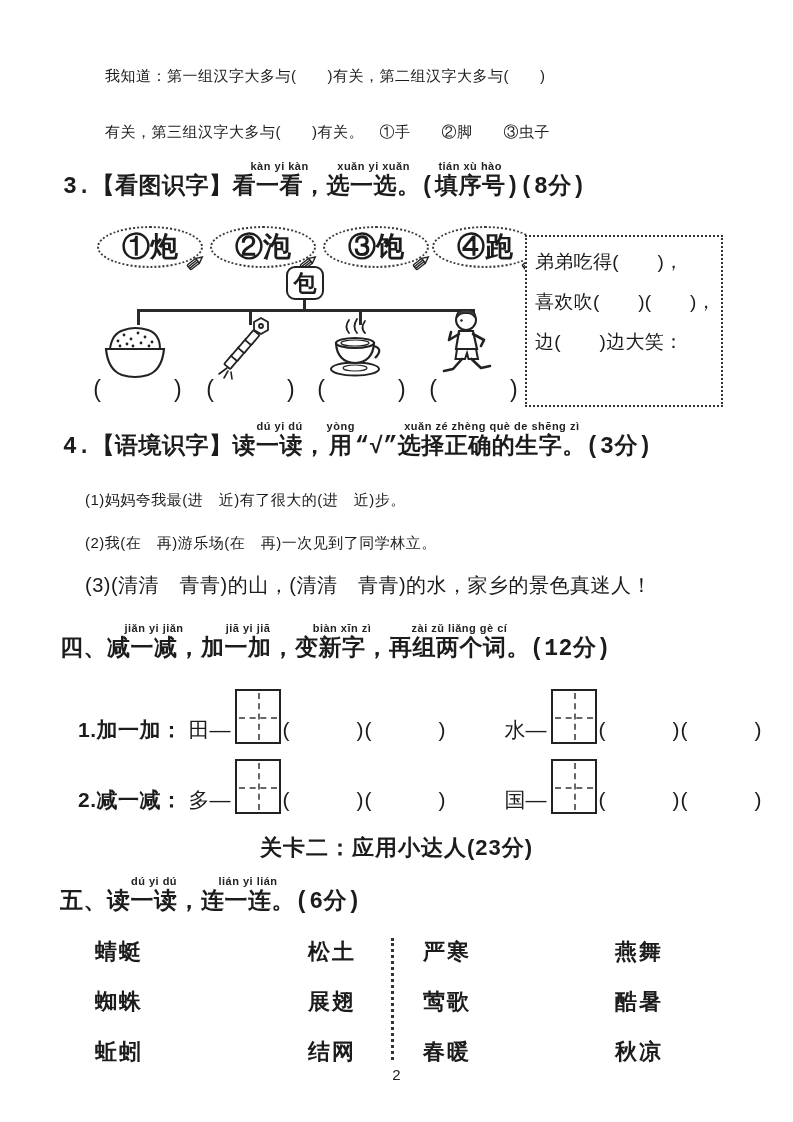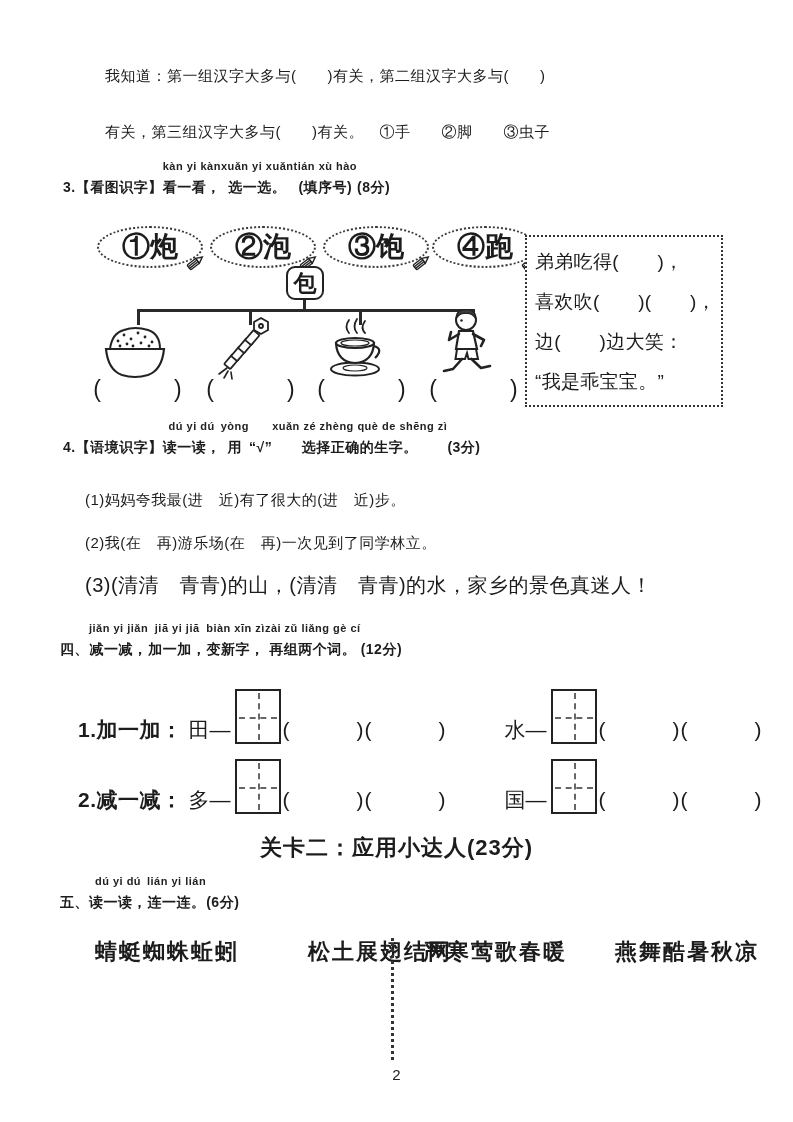--- a/index.html
+++ b/index.html
@@ -11,21 +11,21 @@
   }
   #page { position: relative; width: 793px; height: 1122px; overflow: hidden; background: #fff; }
 
   
   .bodyline { position: absolute; font-size: 15px; line-height: 27px; letter-spacing: 0.5px; font-weight: 500; white-space: nowrap; }
 
   
   .heading { position: absolute; display: flex; align-items: flex-end; white-space: nowrap; }
   .seg { display: inline-flex; flex-direction: column; align-items: center; }
   .seg .py { font-size: 11px; font-weight: 700; height: 16px; line-height: 16px; letter-spacing: 0.5px; color: #222; }
-  .seg .tx { font-size: 14px; font-weight: 700; line-height: 27px; letter-spacing: 0.5px; }
+  .seg .tx { font-size: 23px; font-weight: 700; line-height: 27px; letter-spacing: 0.5px; font-family: Liberation Mono, monospace; }
 
   
   #s3-diagram { position: absolute; left: 0; top: 222px; width: 793px; height: 200px; }
   .choice-oval {
     position: absolute; top: 4px; width: 106px; height: 42px;
     border: 2.5px dotted #3a3a3a; border-radius: 50%;
     display: flex; align-items: center; justify-content: center;
     font-size: 28px; font-weight: 600; background: #fff;
   }
   .pencil { position: absolute; right: -6px; bottom: -7px; }
@@ -53,21 +53,21 @@
   .word-row .lbl { font-weight: 700; letter-spacing: 0.5px; }
   .word-row .chr { font-weight: 500; margin: 0 4px 0 6px; }
   .word-row .chr2 { margin-left: 58px; }
   .word-row .blanks { font-weight: 500; margin-left: 2px; letter-spacing: 1px; }
 
   
   #gateway { position: absolute; left: 0; top: 833px; width: 793px; text-align: center; font-size: 22px; font-weight: 700; letter-spacing: 1px; }
 
   
   #matching { position: absolute; left: 0; top: 933px; width: 793px; height: 145px; }
-  .m-col { position: absolute; top: 6px; display: flex; flex-direction: row; row-gap: 24px; }
+  .m-col { position: absolute; top: 6px; display: flex; flex-direction: column; row-gap: 24px; }
   .m-word { font-size: 22px; font-weight: 600; letter-spacing: 2px; line-height: 26px; }
   #m-divider { position: absolute; left: 391px; top: 5px; height: 122px; width: 0; border-left: 3.5px dotted #333; }
 
   #pagenum { position: absolute; left: 0; top: 1066px; width: 793px; text-align: center; font-size: 15px; color: #222; }
 
   svg { display: block; }
 </style>
 </head>
 <body>
 
@@ -234,21 +234,20 @@
 
     <div class="blank-paren" style="left:93px;">(　　　)</div>
     <div class="blank-paren" style="left:206px;">(　　　)</div>
     <div class="blank-paren" style="left:317px;">(　　　)</div>
     <div class="blank-paren" style="left:429px;">(　　　)</div>
 
     <div id="sidebox">
       <div class="sline">弟弟吃得(　　)，</div>
       <div class="sline">喜欢吹(　　)(　　)，</div>
       <div class="sline">边(　　)边大笑：</div>
-      <div class="sline">“我是乖宝宝。”</div>
     </div>
   </div>
 
   <div class="heading" style="left:63px; top:418px;">
     <span class="seg">
         <span class="py"></span>
         <span class="tx">4.【语境识字】</span>
       </span>
     <span class="seg">
         <span class="py">dú yi dú</span>

